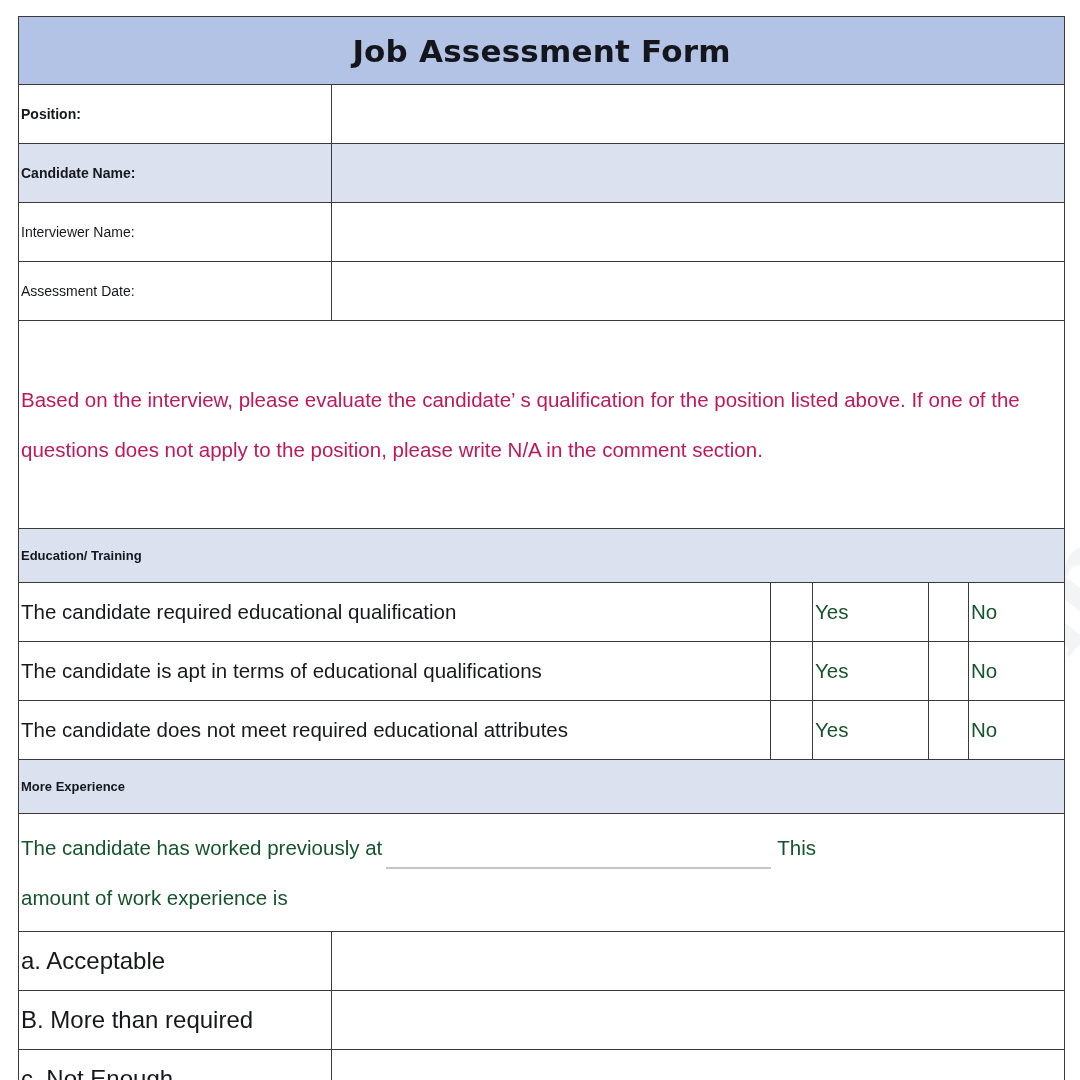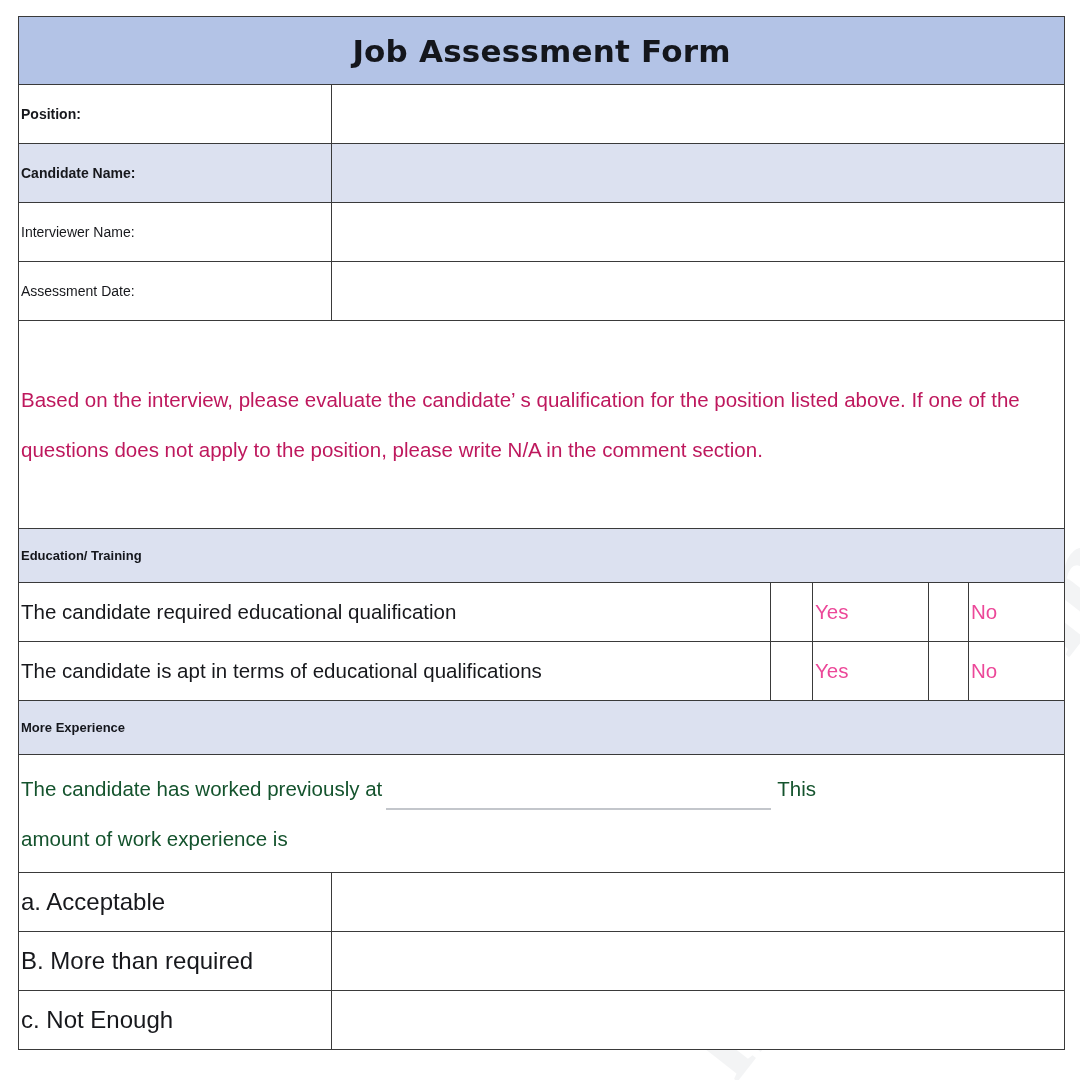--- a/index.html
+++ b/index.html
@@ -110,21 +110,21 @@
   .q-text {
     height: 59px;
     padding-left: 12px;
     font-size: 20.5px;
     color: #17181c;
   }
   .chk { background: #ffffff; }
   .yn {
     padding-left: 13px;
     font-size: 20.5px;
-    color: #ec4899;
+    color: #14532d;
   }
 
   
   .we-text {
     height: 118px;
     padding: 14px 14px 10px 12px;
     font-size: 20.5px;
     line-height: 50px;
     color: #14532d;
     vertical-align: top;
@@ -209,20 +209,27 @@
       </tr>
 
       <tr>
         <td class="q-text" colspan="2">The candidate is apt in terms of educational qualifications</td>
         <td class="chk"></td>
         <td class="yn">Yes</td>
         <td class="chk"></td>
         <td class="yn">No</td>
       </tr>
 
+      <tr>
+        <td class="q-text" colspan="2">The candidate does not meet required educational attributes</td>
+        <td class="chk"></td>
+        <td class="yn">Yes</td>
+        <td class="chk"></td>
+        <td class="yn">No</td>
+      </tr>
 
       <tr>
         <td class="section-head" colspan="6">More Experience</td>
       </tr>
 
       <tr>
         <td class="we-text" colspan="6"><span>The candidate has worked previously at</span><span class="blank-line"></span><span>This</span><br><span>amount of work experience is</span></td>
       </tr>
 
       <tr>

